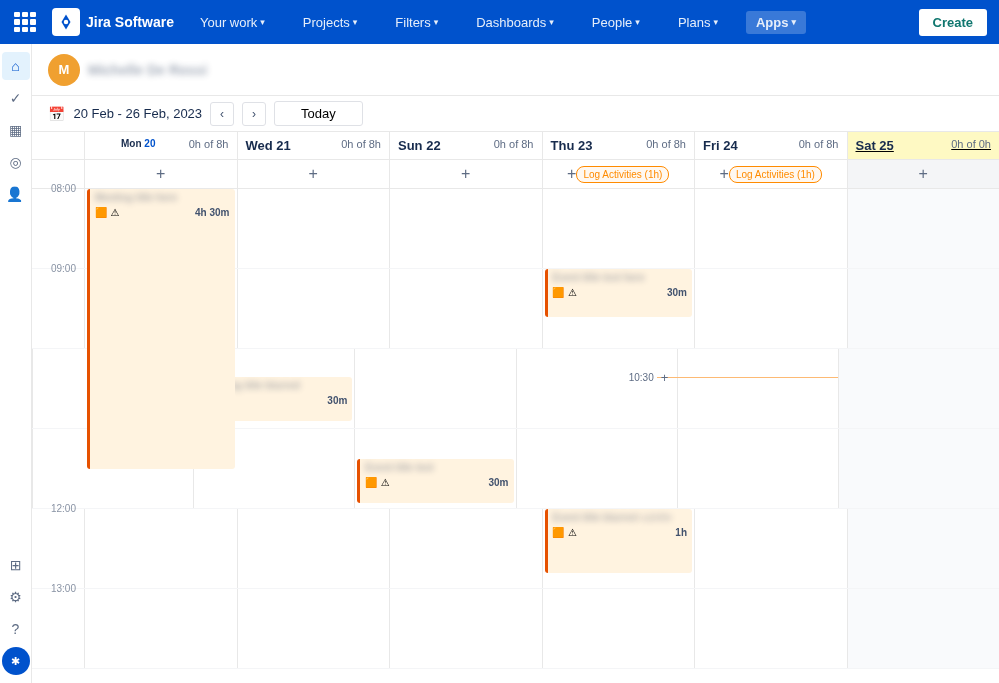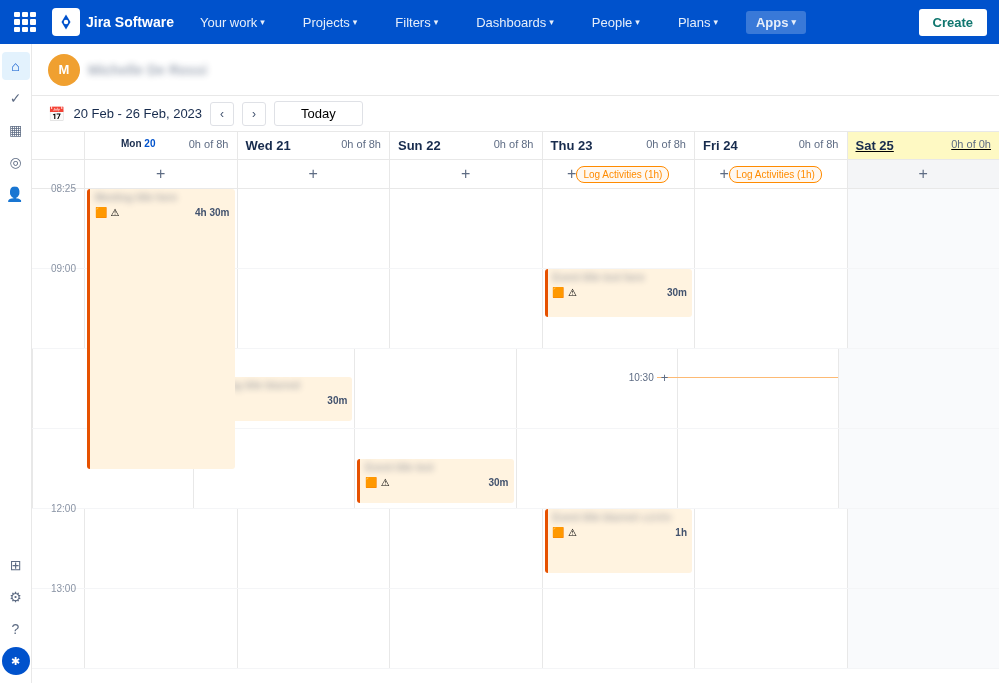--- a/index.html
+++ b/index.html
@@ -204,21 +204,21 @@
       </div>
       <div class="add-cell sat-col">
           <span class="add-btn">+</span>
         </div>
     </div>
 
     <div class="time-rows">
 
 
       <div class="time-row" style="min-height:80px;">
-        <div class="time-label">08:25</div>
+        <div class="time-label">08:00</div>
         <div class="day-cell" style="position:relative;">
 
           <div class="event-block event-orange" style="top:0;height:280px;z-index:5;">
             <div class="event-title blurred">Meeting title here</div>
             <div style="flex:1;"></div>
             <div class="event-footer">
               <div class="event-icons">
                 <span class="event-icon">🟧</span>
                 <span class="event-icon">⚠</span>
               </div>

